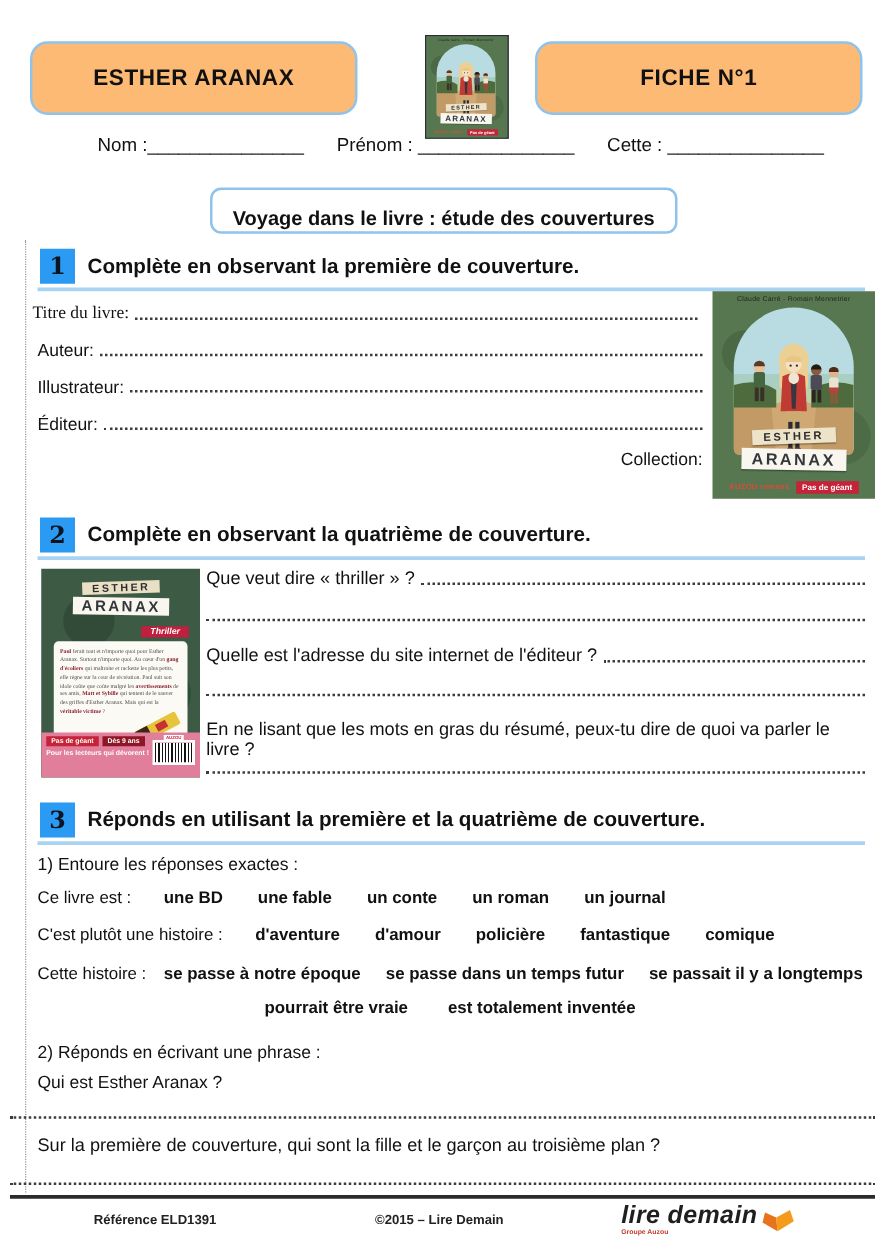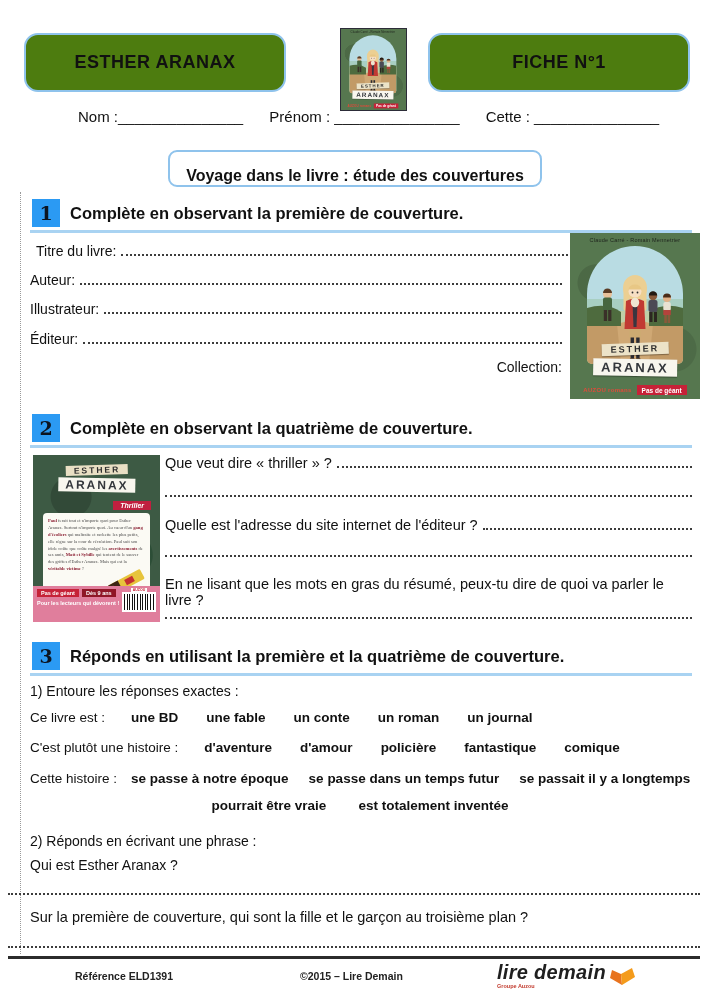--- a/index.html
+++ b/index.html
@@ -1,21 +1,21 @@
 <!DOCTYPE html>
 <html><head>
 <meta charset="utf-8">
 <style>
   html,body{margin:0;padding:0;background:#fff;}
   .page{position:relative;width:707px;height:1000px;background:#ffffff;overflow:hidden;
         font-family:"Liberation Sans","DejaVu Sans",sans-serif;color:#181818;}
   .abs{position:absolute;}
 
   
-  .hdr-box{border:2.5px solid #8fc3ec;border-radius:14px;background:#4d7c0f;
+  .hdr-box{border:2.5px solid #8fc3ec;border-radius:14px;background:#fdba74;
            display:flex;align-items:center;justify-content:center;
            font-weight:bold;font-size:18px;letter-spacing:.5px;color:#111;}
   .name-line{font-size:15px;font-weight:500;color:#111;white-space:nowrap;}
   .name-line .blank{font-weight:400;letter-spacing:0;}
   .name-gap{display:inline-block;width:22px;}
   .title-box{border:2px solid #8fc3ec;border-radius:9px;background:#fff;
              display:flex;align-items:flex-end;justify-content:center;
              font-weight:bold;font-size:16px;color:#111;}
 
   
@@ -170,21 +170,21 @@
   <div class="abs title-box" style="left:168px;top:150px;width:370px;height:33px;">
     <span>Voyage dans le livre : étude des couvertures</span>
   </div>
 
   <div class="abs chip" style="left:32px;top:199px;">
     <span>1</span>
   </div>
   <div class="abs sec-head" style="left:70px;top:204px;">Complète en observant la première de couverture.</div>
   <div class="abs sec-underline" style="left:30px;top:230px;width:662px;"></div>
 
-  <div class="abs field-row" style="left:36px;top:240px;width:532px;">
+  <div class="abs field-row" style="left:26px;top:240px;width:532px;font-family:Liberation Serif, serif;">
     <span>Titre du livre:</span>
     <span class="dotline"></span>
   </div>
   <div class="abs field-row" style="left:30px;top:269px;width:532px;">
     <span>Auteur:</span>
     <span class="dotline"></span>
   </div>
   <div class="abs field-row" style="left:30px;top:298px;width:532px;">
     <span>Illustrateur:</span>
     <span class="dotline"></span>

